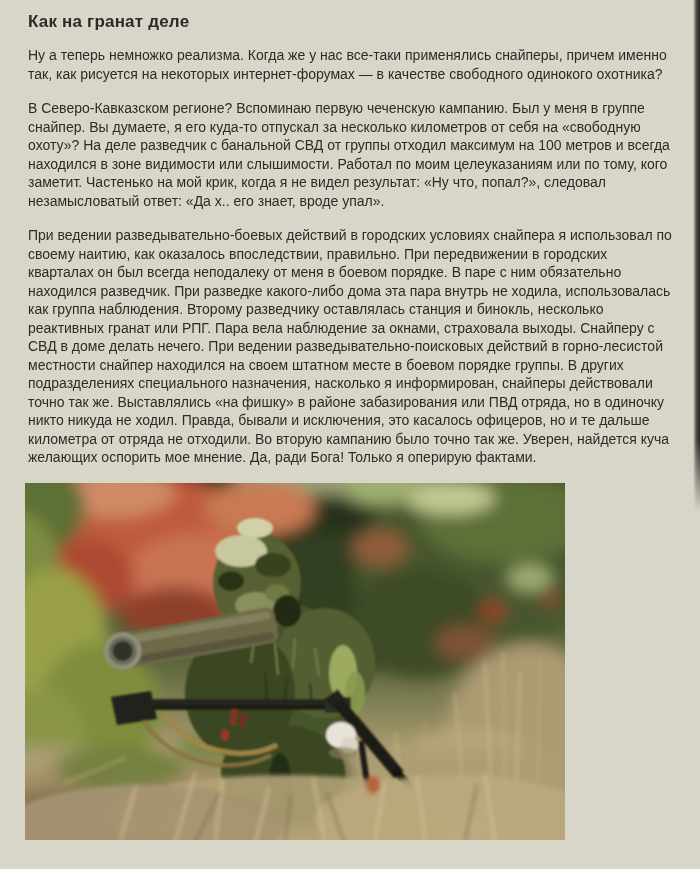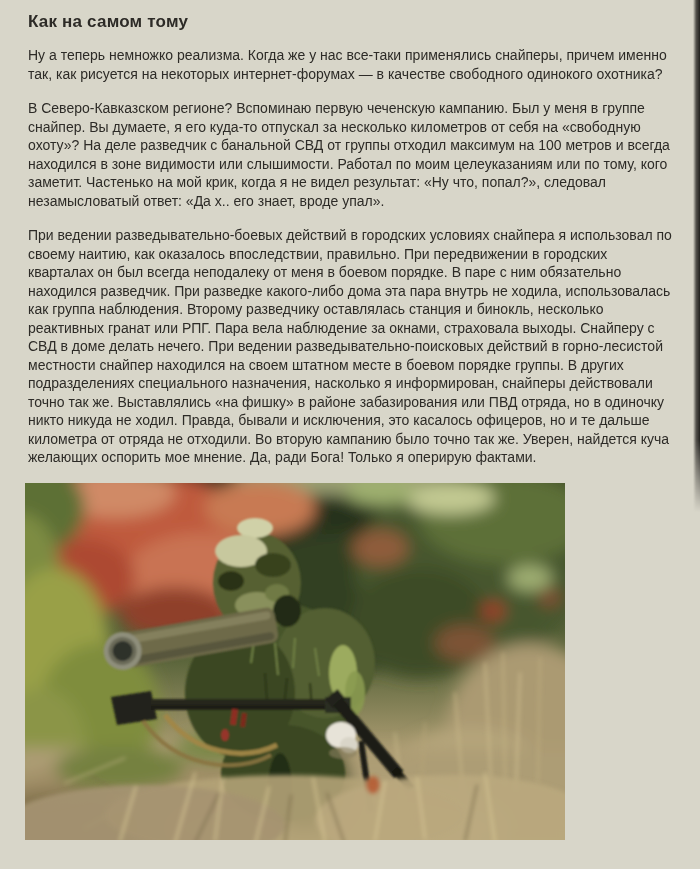--- a/index.html
+++ b/index.html
@@ -42,21 +42,21 @@
     height: 512px;
     background: linear-gradient(to right, rgba(50,48,44,0) 0%, #55534d 45%, #21201d 100%);
     -webkit-mask-image: linear-gradient(to bottom, #000 86%, rgba(0,0,0,0) 100%);
             mask-image: linear-gradient(to bottom, #000 86%, rgba(0,0,0,0) 100%);
   }
 </style>
 </head>
 <body>
 
 <div class="content">
-  <h1 class="article-title">Как на самом тому</h1>
+  <h1 class="article-title">Как на гранат деле</h1>
   <p class="article-paragraph">Ну а теперь немножко реализма. Когда же у нас все-таки применялись снайперы, причем именно так, как рисуется на некоторых интернет-форумах — в качестве свободного одинокого охотника?</p>
   <p class="article-paragraph">В Северо-Кавказском регионе? Вспоминаю первую чеченскую кампанию. Был у меня в группе снайпер. Вы думаете, я его куда-то отпускал за несколько километров от себя на «свободную охоту»? На деле разведчик с банальной СВД от группы отходил максимум на 100 метров и всегда находился в зоне видимости или слышимости. Работал по моим целеуказаниям или по тому, кого заметит. Частенько на мой крик, когда я не видел результат: «Ну что, попал?», следовал незамысловатый ответ: «Да х.. его знает, вроде упал».</p>
   <p class="article-paragraph">При ведении разведывательно-боевых действий в городских условиях снайпера я использовал по своему наитию, как оказалось впоследствии, правильно. При передвижении в городских кварталах он был всегда неподалеку от меня в боевом порядке. В паре с ним обязательно находился разведчик. При разведке какого-либо дома эта пара внутрь не ходила, использовалась как группа наблюдения. Второму разведчику оставлялась станция и бинокль, несколько реактивных гранат или РПГ. Пара вела наблюдение за окнами, страховала выходы. Снайперу с СВД в доме делать нечего. При ведении разведывательно-поисковых действий в горно-лесистой местности снайпер находился на своем штатном месте в боевом порядке группы. В других подразделениях специального назначения, насколько я информирован, снайперы действовали точно так же. Выставлялись «на фишку» в районе забазирования или ПВД отряда, но в одиночку никто никуда не ходил. Правда, бывали и исключения, это касалось офицеров, но и те дальше километра от отряда не отходили. Во вторую кампанию было точно так же. Уверен, найдется куча желающих оспорить мое мнение. Да, ради Бога! Только я оперирую фактами.</p>
 
   <div class="photo-frame">
     <svg width="540" height="357" viewBox="0 0 540 357" xmlns="http://www.w3.org/2000/svg">
       <defs>
         <linearGradient id="bg" x1="0" y1="0" x2="0" y2="1">
           <stop offset="0" stop-color="#44502a"></stop>
           <stop offset="0.5" stop-color="#5c663c"></stop>

